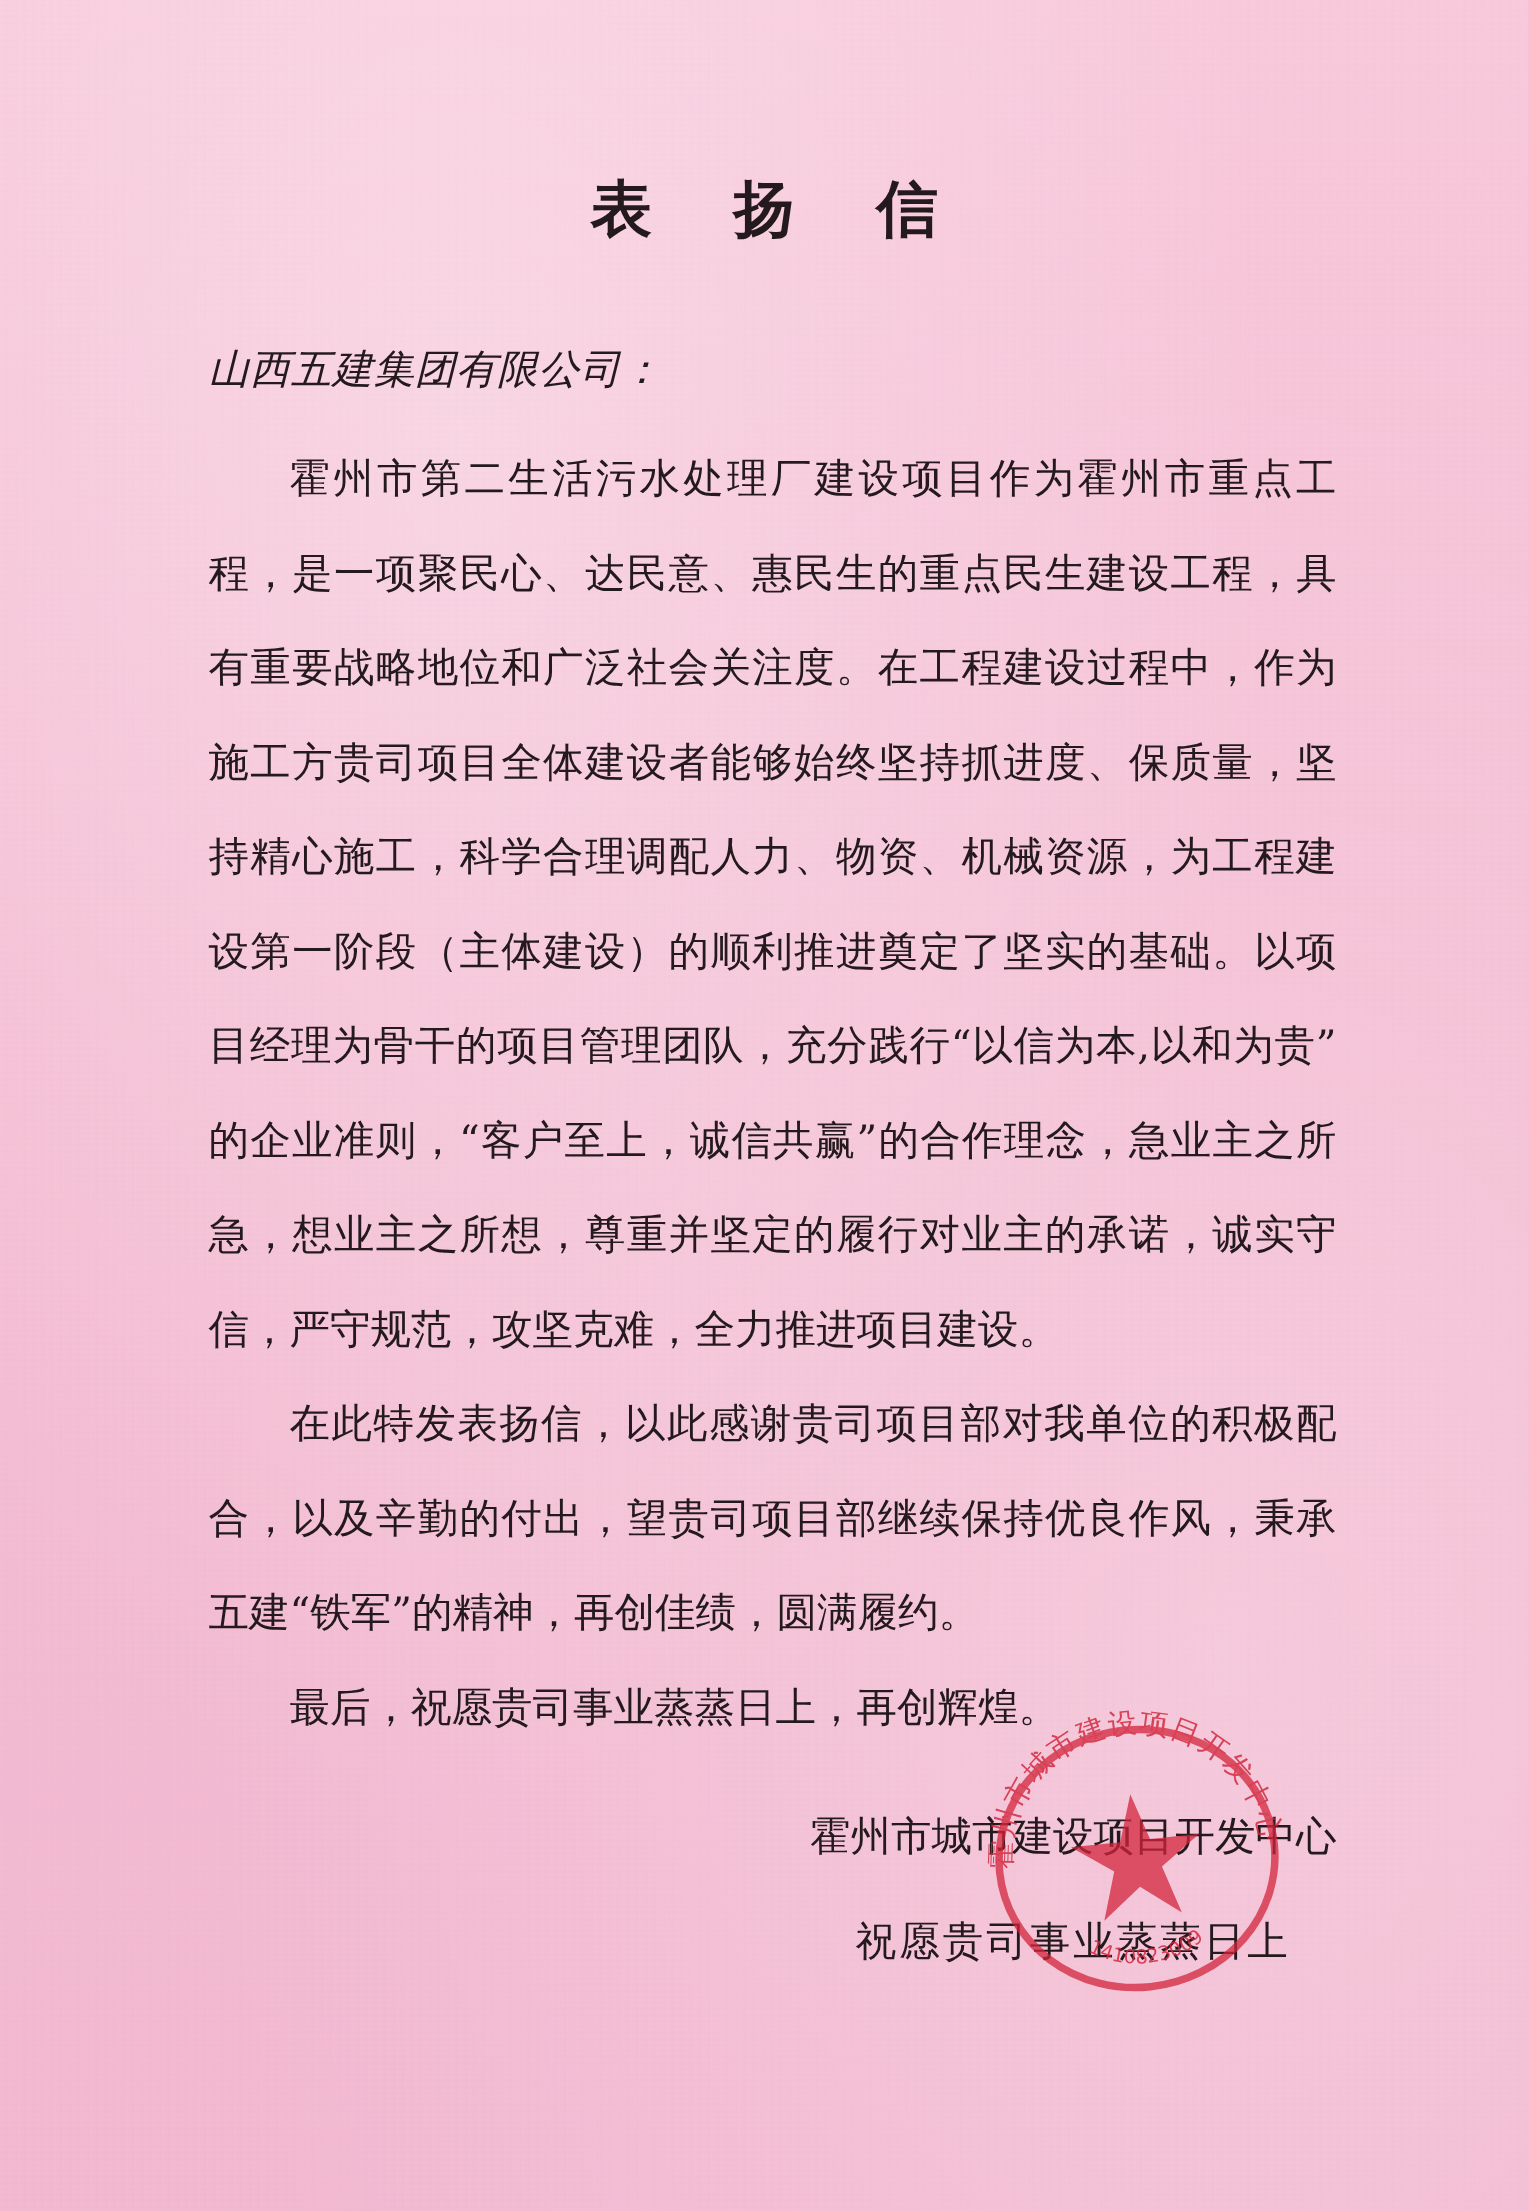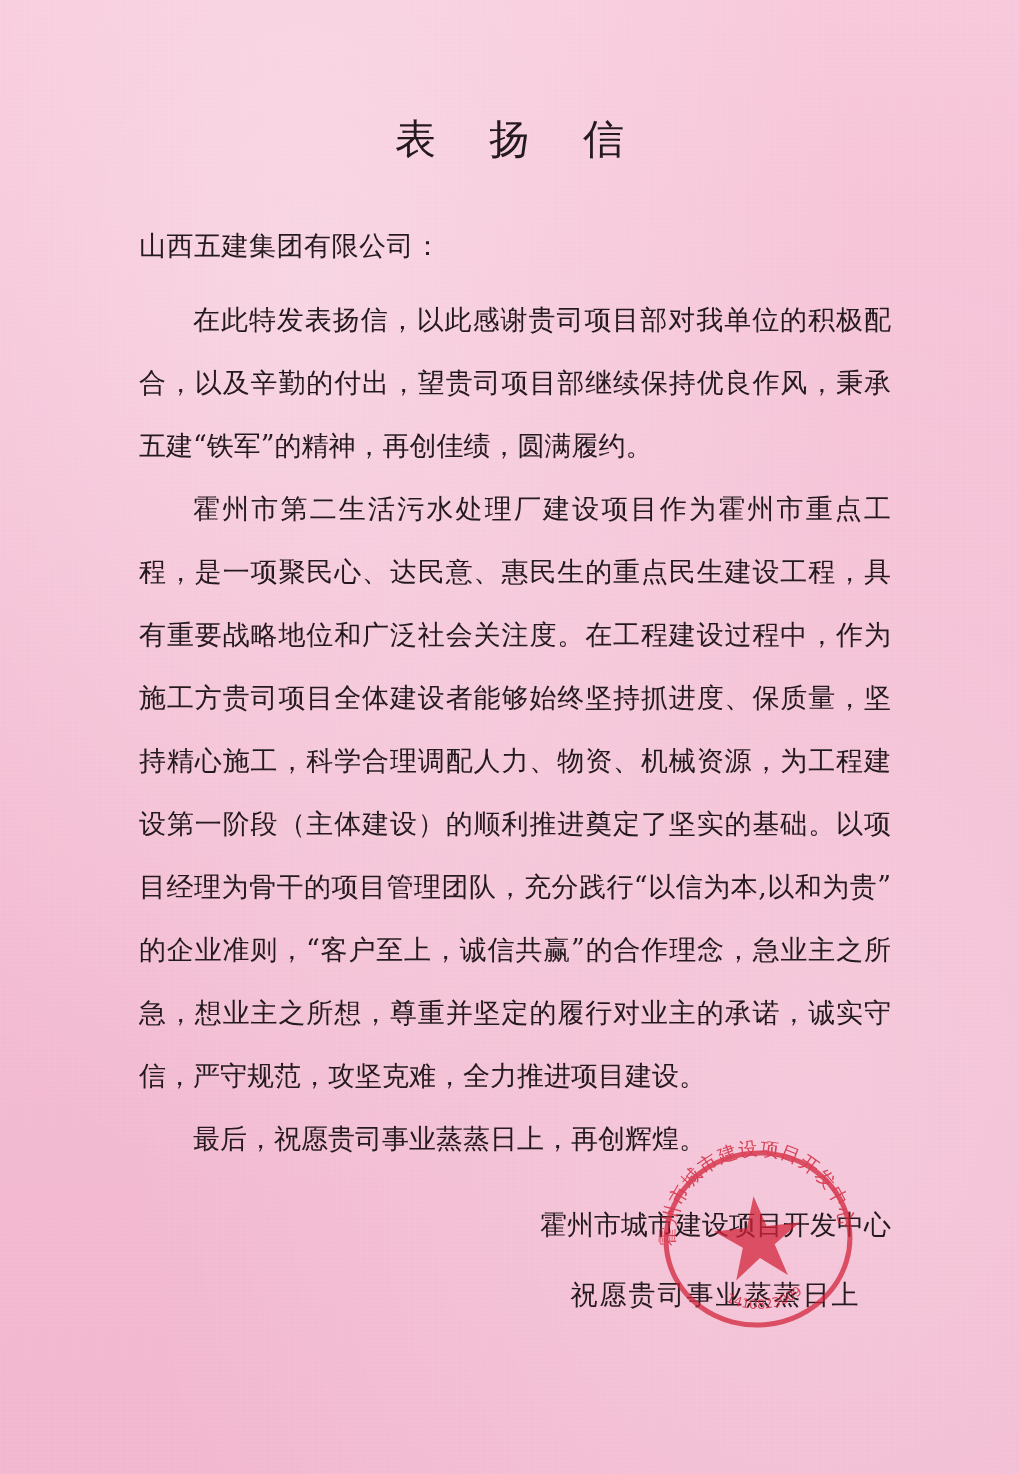--- a/index.html
+++ b/index.html
@@ -36,33 +36,34 @@
     position: absolute;
     inset: 0;
   }
   .doc-title {
     position: absolute;
     top: 112px;
     left: 0;
     width: 100%;
     text-align: center;
     font-size: 41px;
-    font-weight: normal;
+    font-weight: bold;
     letter-spacing: 20px;
     text-indent: 20px;
     color: #241a1d;
     font-family: "DejaVu Serif", "Liberation Serif", serif;
   }
   .salutation {
     position: absolute;
     top: 228px;
     left: 139px;
     font-size: 27px;
     color: #241a1d;
     letter-spacing: 0.5px;
+    font-style: italic;
   }
   .body-text {
     position: absolute;
     top: 288px;
     left: 139px;
     width: 752px;
     font-size: 27px;
     line-height: 63px;
     color: #241a1d;
     text-align: justify;
@@ -121,22 +122,22 @@
 <div class="paper"></div>
 <div class="grain"></div>
 
 <div class="content">
 
   <div class="doc-title">表 扬 信</div>
 
   <div class="salutation">山西五建集团有限公司：</div>
 
   <div class="body-text">
+    <p class="para">霍州市第二生活污水处理厂建设项目作为霍州市重点工程，是一项聚民心、达民意、惠民生的重点民生建设工程，具有重要战略地位和广泛社会关注度。在工程建设过程中，作为施工方贵司项目全体建设者能够始终坚持抓进度、保质量，坚持精心施工，科学合理调配人力、物资、机械资源，为工程建设第一阶段（主体建设）的顺利推进奠定了坚实的基础。以项目经理为骨干的项目管理团队，充分践行“以信为本,以和为贵”的企业准则，“客户至上，诚信共赢”的合作理念，急业主之所急，想业主之所想，尊重并坚定的履行对业主的承诺，诚实守信，严守规范，攻坚克难，全力推进项目建设。</p>
     <p class="para">在此特发表扬信，以此感谢贵司项目部对我单位的积极配合，以及辛勤的付出，望贵司项目部继续保持优良作风，秉承五建“铁军”的精神，再创佳绩，圆满履约。</p>
-    <p class="para">霍州市第二生活污水处理厂建设项目作为霍州市重点工程，是一项聚民心、达民意、惠民生的重点民生建设工程，具有重要战略地位和广泛社会关注度。在工程建设过程中，作为施工方贵司项目全体建设者能够始终坚持抓进度、保质量，坚持精心施工，科学合理调配人力、物资、机械资源，为工程建设第一阶段（主体建设）的顺利推进奠定了坚实的基础。以项目经理为骨干的项目管理团队，充分践行“以信为本,以和为贵”的企业准则，“客户至上，诚信共赢”的合作理念，急业主之所急，想业主之所想，尊重并坚定的履行对业主的承诺，诚实守信，严守规范，攻坚克难，全力推进项目建设。</p>
     <p class="para">最后，祝愿贵司事业蒸蒸日上，再创辉煌。</p>
   </div>
 
   <div class="signature-block">
     <div class="sig-org">霍州市城市建设项目开发中心</div>
     <div class="sig-date">祝愿贵司事业蒸蒸日上</div>
   </div>
 
   <div class="seal">
     <svg width="220" height="210" viewBox="0 0 220 210" xmlns="http://www.w3.org/2000/svg">

